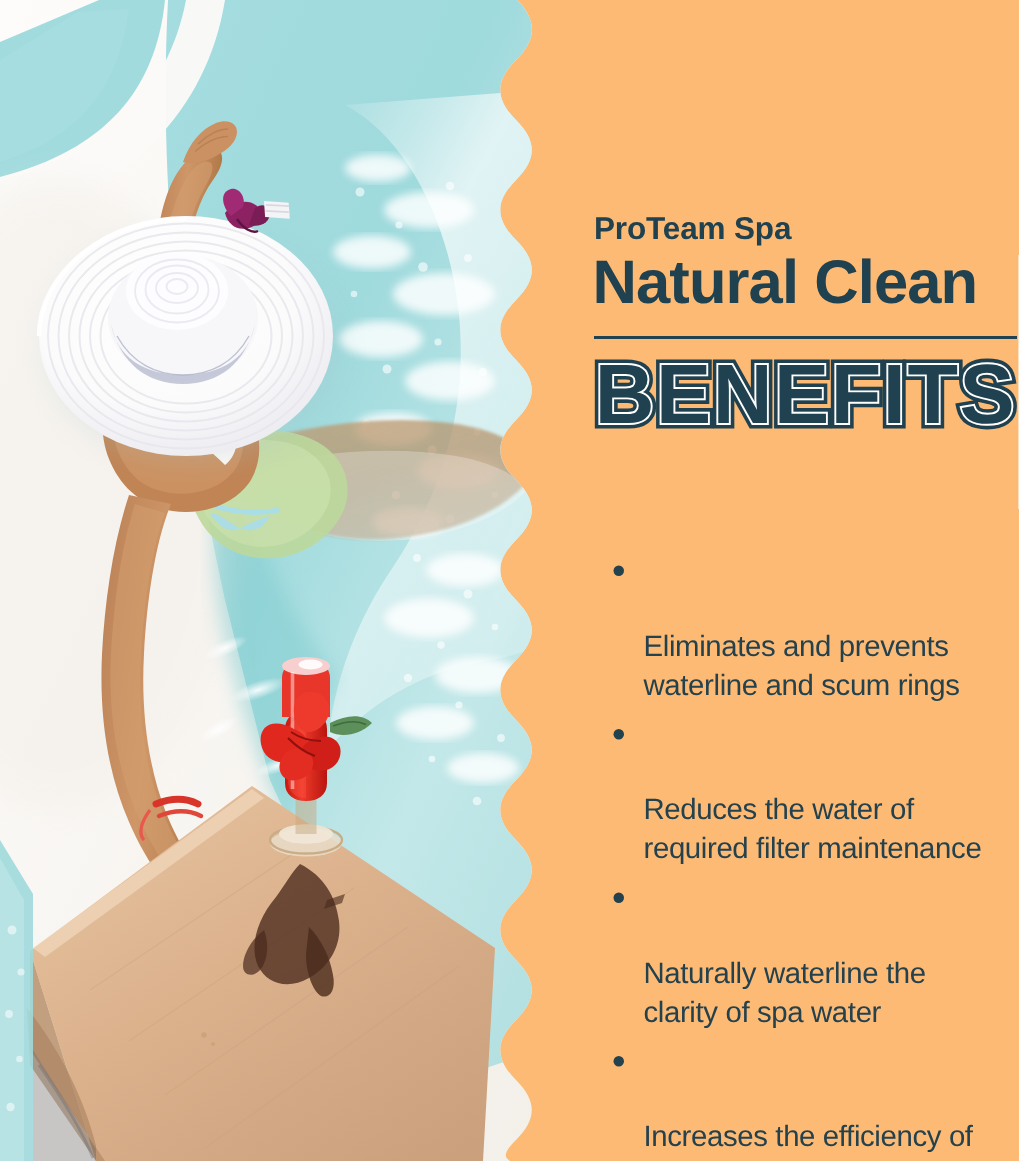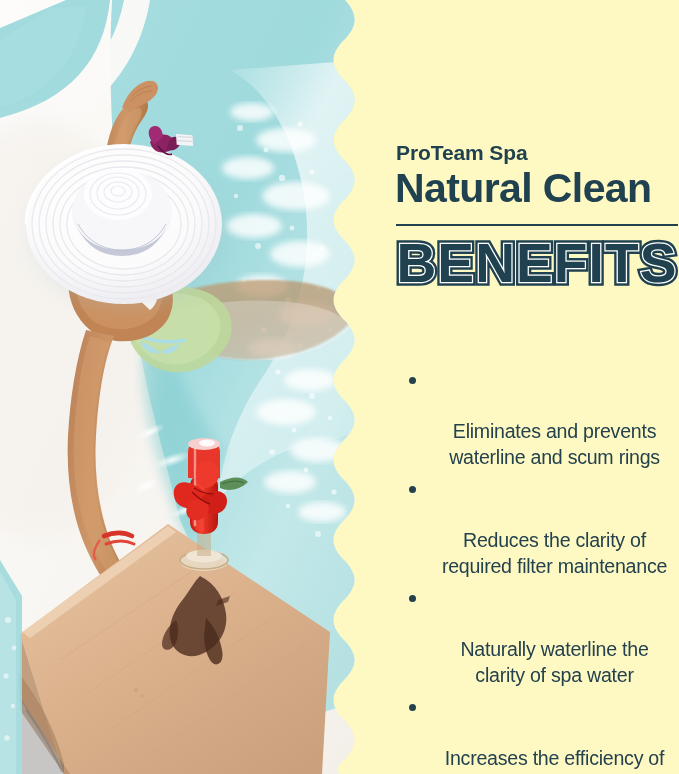--- a/index.html
+++ b/index.html
@@ -12,21 +12,21 @@
     height: 774px;
     font-family: "Liberation Sans", sans-serif;
     overflow: hidden;
     position: relative;
   }
 
   #page {
     position: relative;
     width: 679px;
     height: 774px;
-    background: #fef9c3;
+    background: #fdba74;
     overflow: hidden;
   }
 
   
   #photo-panel {
     position: absolute;
     left: 0;
     top: 0;
     width: 360px;
     height: 774px;
@@ -108,21 +108,20 @@
   }
   #benefit-list li {
     position: relative;
     padding-left: 21px;
     margin-bottom: 7px;
     color: #24414e;
     font-size: 19.6px;
     line-height: 25.5px;
     letter-spacing: -0.25px;
     white-space: pre-line;
-    text-align: center;
   }
   #benefit-list li .dot {
     position: absolute;
     left: 1px;
     top: 9px;
     width: 7px;
     height: 7px;
     border-radius: 50%;
     background: #24414e;
   }
@@ -508,21 +507,21 @@
     </div>
 
     <ul id="benefit-list">
       <li>
         <span class="dot"></span>
         <span>Eliminates and prevents
 waterline and scum rings</span>
       </li>
       <li>
         <span class="dot"></span>
-        <span>Reduces the clarity of
+        <span>Reduces the water of
 required filter maintenance</span>
       </li>
       <li>
         <span class="dot"></span>
         <span>Naturally waterline the
 clarity of spa water</span>
       </li>
       <li>
         <span class="dot"></span>
         <span>Increases the efficiency of

